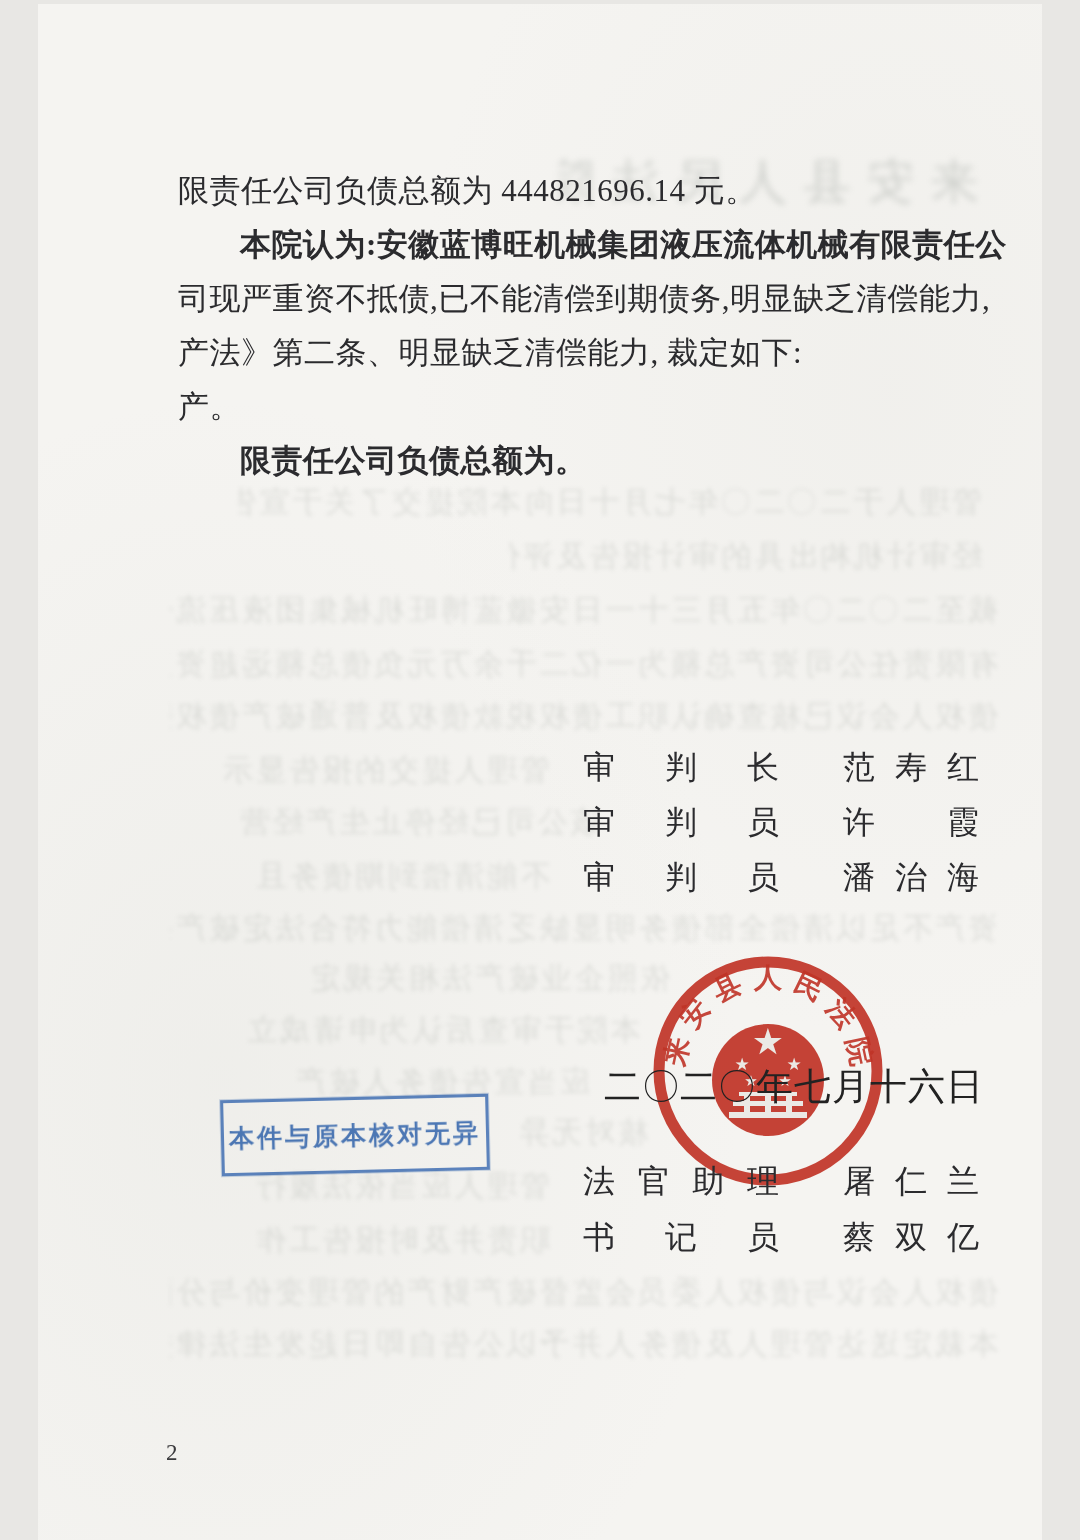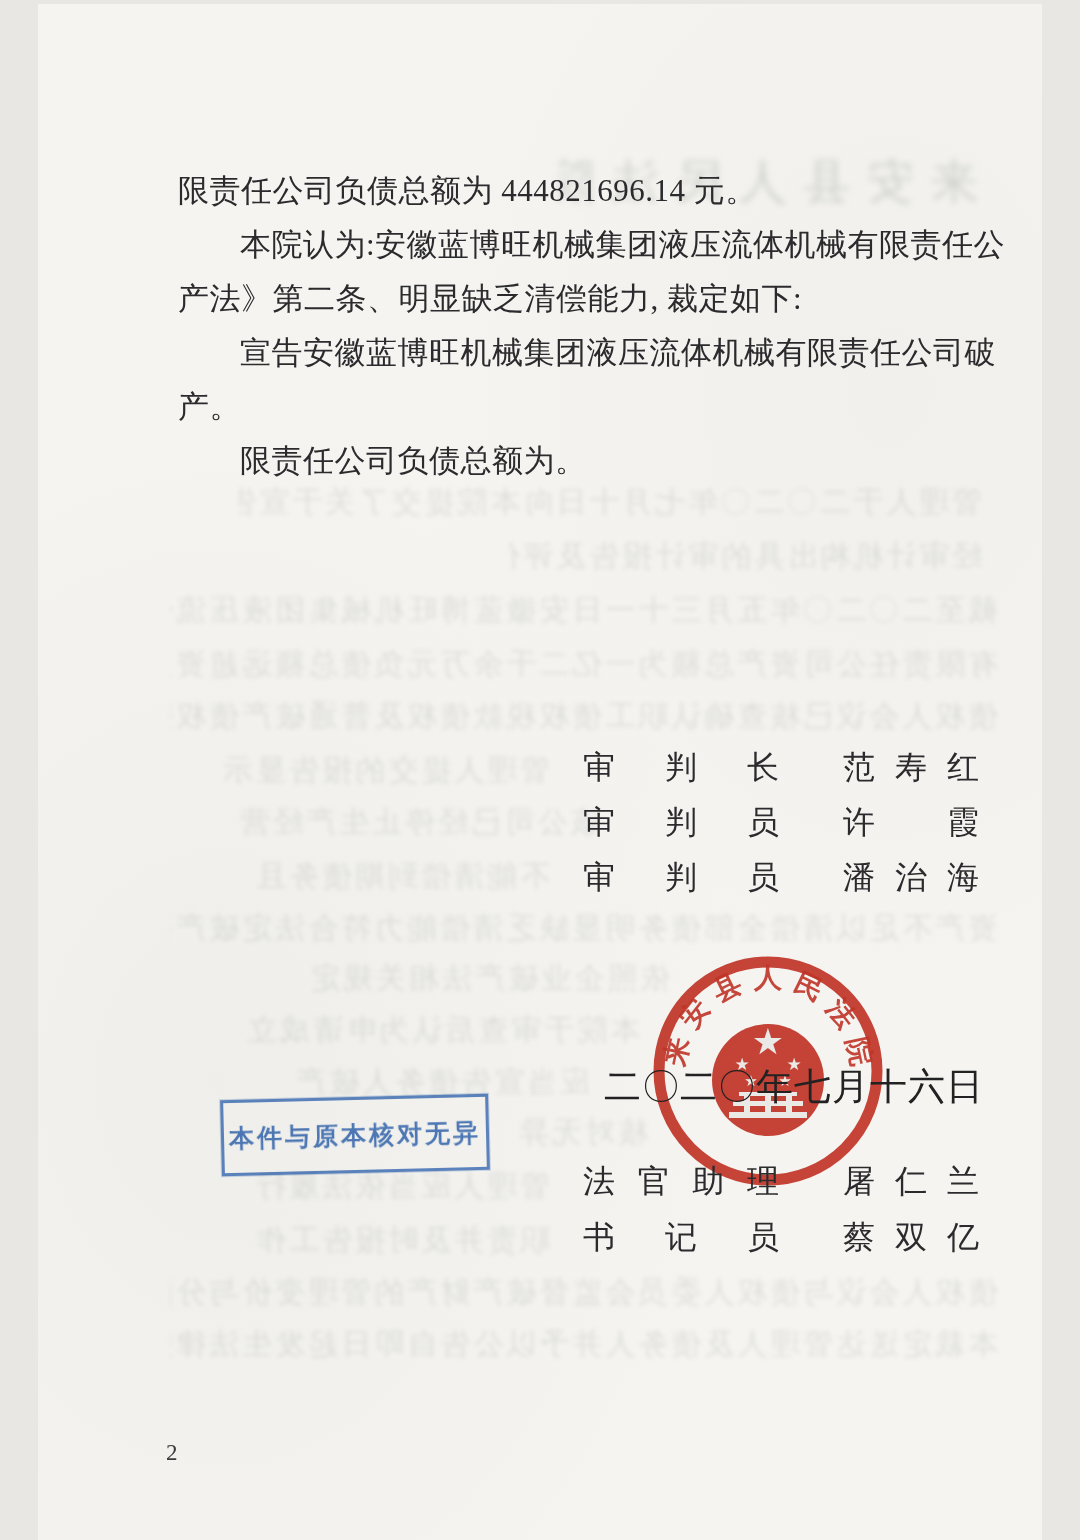--- a/index.html
+++ b/index.html
@@ -54,21 +54,21 @@
   .ghost-line:nth-of-type(16){top:1216px;left:132px;width:380px;}
   .ghost-line:nth-of-type(17){top:1268px;left:132px;width:828px;}
   .ghost-line:nth-of-type(18){top:1320px;left:132px;width:828px;}
 
   
   #body-text{
     position:absolute;top:160px;left:140px;width:814px;z-index:3;
     font-size:31px;line-height:54px;letter-spacing:.5px;
   }
   .bline{height:54px;white-space:nowrap;}
-  .bline.ind{padding-left:62px;}
+  .bline.ind{padding-left:62px;font-weight:bold;}
 
   
   .sig-row{position:absolute;left:545px;width:400px;height:40px;z-index:3;font-size:32px;}
   .sig-role{position:absolute;left:0;width:196px;display:flex;justify-content:space-between;}
   .sig-name{position:absolute;left:260px;width:136px;display:flex;justify-content:space-between;}
   #sig-0{top:742px;}
   #sig-1{top:797px;}
   #sig-2{top:852px;}
   #off-0{top:1156px;}
   #off-1{top:1212px;}
@@ -138,22 +138,22 @@
     <div class="ghost-line">职责并及时报告工作</div>
     <div class="ghost-line">债权人会议与债权人委员会监督破产财产的管理变价与分配方案</div>
     <div class="ghost-line">本裁定送达管理人及债务人并予以公告自即日起发生法律效力的</div>
   </div>
 
   <div id="artifact-1"></div>
 
   <div id="body-text">
     <div class="bline">限责任公司负债总额为 444821696.14 元。</div>
     <div class="bline ind">本院认为:安徽蓝博旺机械集团液压流体机械有限责任公</div>
+    <div class="bline">司现严重资不抵债,已不能清偿到期债务,明显缺乏清偿能力,</div>
     <div class="bline">产法》第二条、明显缺乏清偿能力, 裁定如下:</div>
-    <div class="bline ind">宣告安徽蓝博旺机械集团液压流体机械有限责任公司破</div>
     <div class="bline">产。</div>
     <div class="bline ind">限责任公司负债总额为。</div>
   </div>
 
   <div class="sig-row" id="sig-0">
     <span class="sig-role">
         <span>审</span>
         <span>判</span>
         <span>长</span>
       </span>

